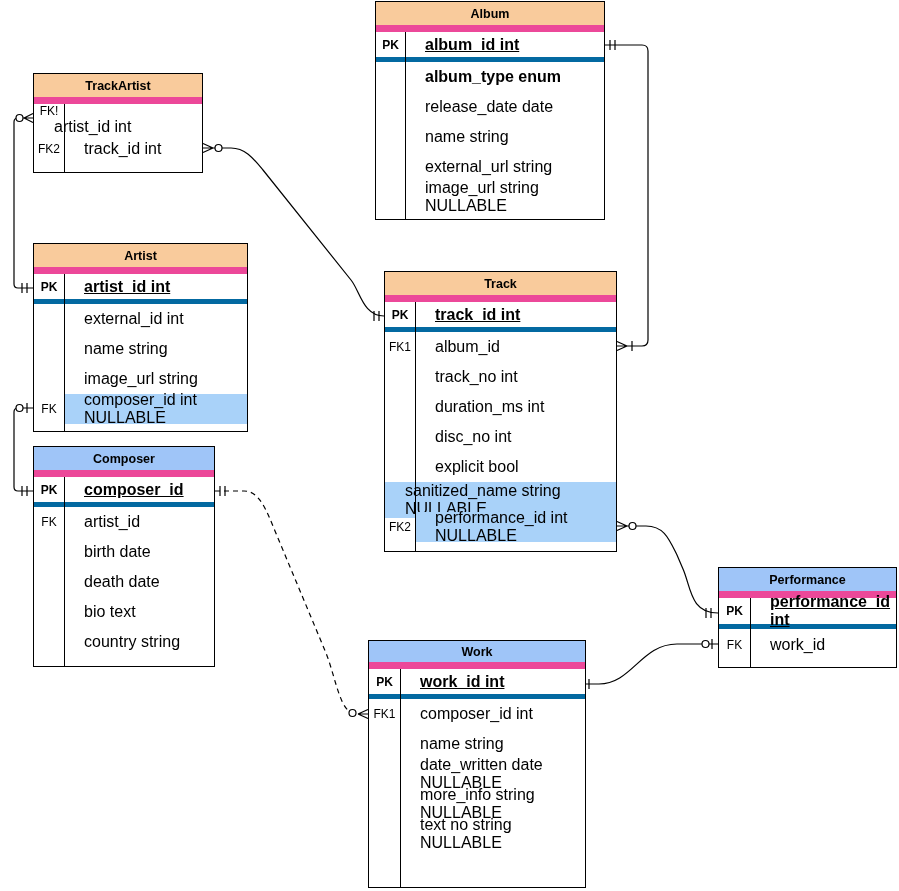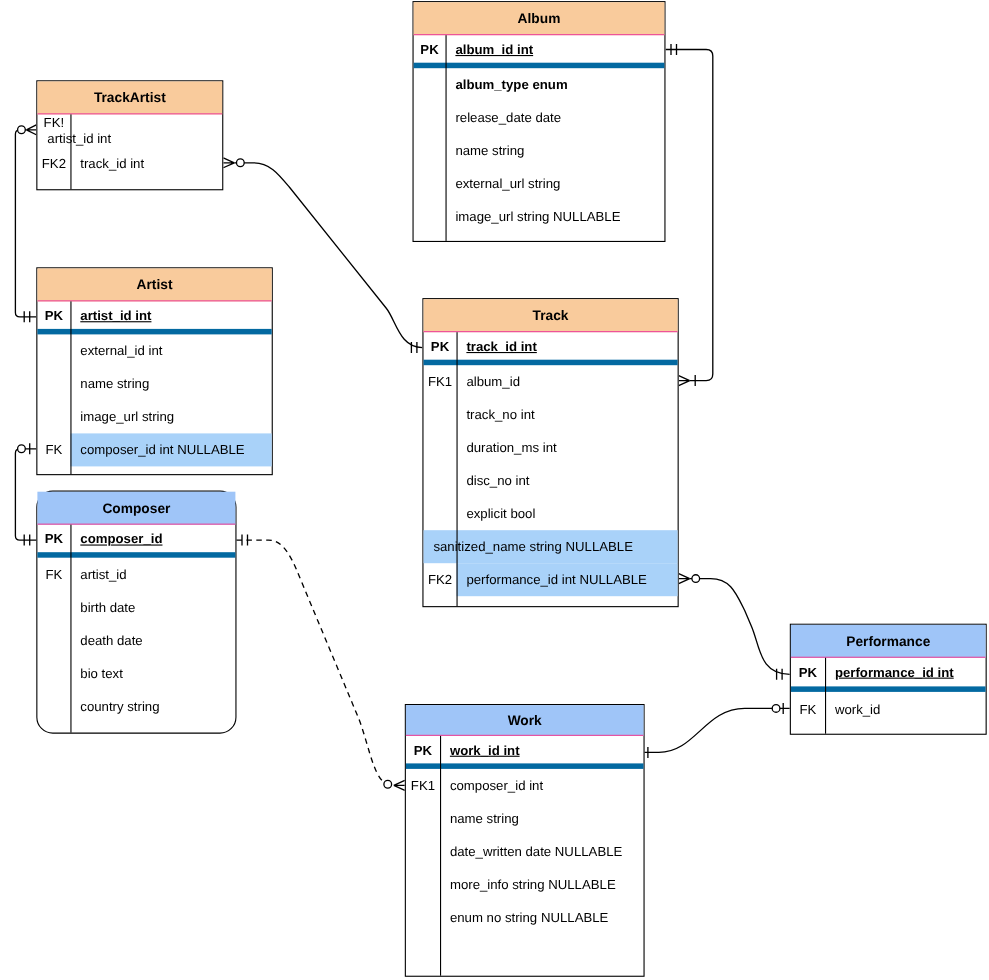--- a/index.html
+++ b/index.html
@@ -3,29 +3,29 @@
 <meta charset="utf-8">
 <style>
   html,body{margin:0;padding:0;background:#ffffff;}
   body{width:899px;height:891px;font-family:"Liberation Sans",sans-serif;color:#000;}
   #diagram{position:relative;width:899px;height:891px;overflow:hidden;background:#fff;}
   #edges{position:absolute;left:0;top:0;width:899px;height:891px;}
   .e{fill:none;stroke:#000;stroke-width:1.2;}
   .e.dash{stroke-dasharray:5 4;}
   .nd{fill:#fff;stroke:#000;stroke-width:1.2;}
   .entity{position:absolute;background:#fff;border:1px solid #000;box-sizing:border-box;}
-  .hdr{box-sizing:border-box;border-bottom:1px solid #ec4899;font-weight:700;font-size:12.5px;
+  .hdr{box-sizing:border-box;border-bottom:7px solid #ec4899;font-weight:700;font-size:12.5px;
        display:flex;align-items:center;justify-content:center;}
   .hdr.orange{background:#F9CB9C;}
   .hdr.blue{background:#9FC5F8;}
   .row{display:flex;box-sizing:border-box;}
   .row.divider{border-bottom:5px solid #0369a1;}
   .key{flex:none;display:flex;align-items:center;justify-content:center;font-size:12px;}
   .key.pkkey{font-weight:700;}
-  .val{flex:1;display:flex;align-items:center;padding-left:9px;font-size:12px;box-sizing:border-box;}
+  .val{flex:1;display:flex;align-items:center;padding-left:20px;font-size:16px;box-sizing:border-box;}
   .val.pk{font-weight:700;text-decoration:underline;}
   .val.hl{background:#A9D2F9;}
   .vline{position:absolute;width:0;border-left:1px solid #000;}
 </style>
 </head>
 <body>
 
 <div id="diagram">
 
   <svg id="edges" xmlns="http://www.w3.org/2000/svg" viewBox="0 0 899 891">
@@ -138,21 +138,21 @@
         <div class="row" style="height: 30px;">
           <span class="key" style="width: 30px;"></span>
           <span class="val">image_url string</span>
         </div>
         <div class="row" style="height: 30px;">
           <span class="key" style="width: 30px;">FK</span>
           <span class="val hl">composer_id int NULLABLE</span>
         </div>
         <div class="vline" style="left: 30px; top: 30px; height: 157px;"></div>
       </div>
-      <div class="entity" style="left: 33px; top: 446px; width: 182px; height: 221px; border-radius: 15px;">
+      <div class="entity" style="left: 33px; top: 446px; width: 182px; height: 221px;">
         <div class="hdr blue" style="height: 30px;">Composer</div>
         <div class="row divider" style="height: 30px;">
           <span class="key pkkey" style="width: 30px;">PK</span>
           <span class="val pk">composer_id</span>
         </div>
         <div class="row" style="height: 30px;">
           <span class="key" style="width: 30px;">FK</span>
           <span class="val">artist_id</span>
         </div>
         <div class="row" style="height: 30px;">
@@ -238,18 +238,18 @@
         <div class="row" style="height: 30px;">
           <span class="key" style="width: 31px;"></span>
           <span class="val">date_written date NULLABLE</span>
         </div>
         <div class="row" style="height: 30px;">
           <span class="key" style="width: 31px;"></span>
           <span class="val">more_info string NULLABLE</span>
         </div>
         <div class="row" style="height: 30px;">
           <span class="key" style="width: 31px;"></span>
-          <span class="val">enum no string NULLABLE</span>
+          <span class="val">text no string NULLABLE</span>
         </div>
         <div class="vline" style="left: 31px; top: 28px; height: 218px;"></div>
       </div>
     </div>
 </div>
 
 </body></html>

